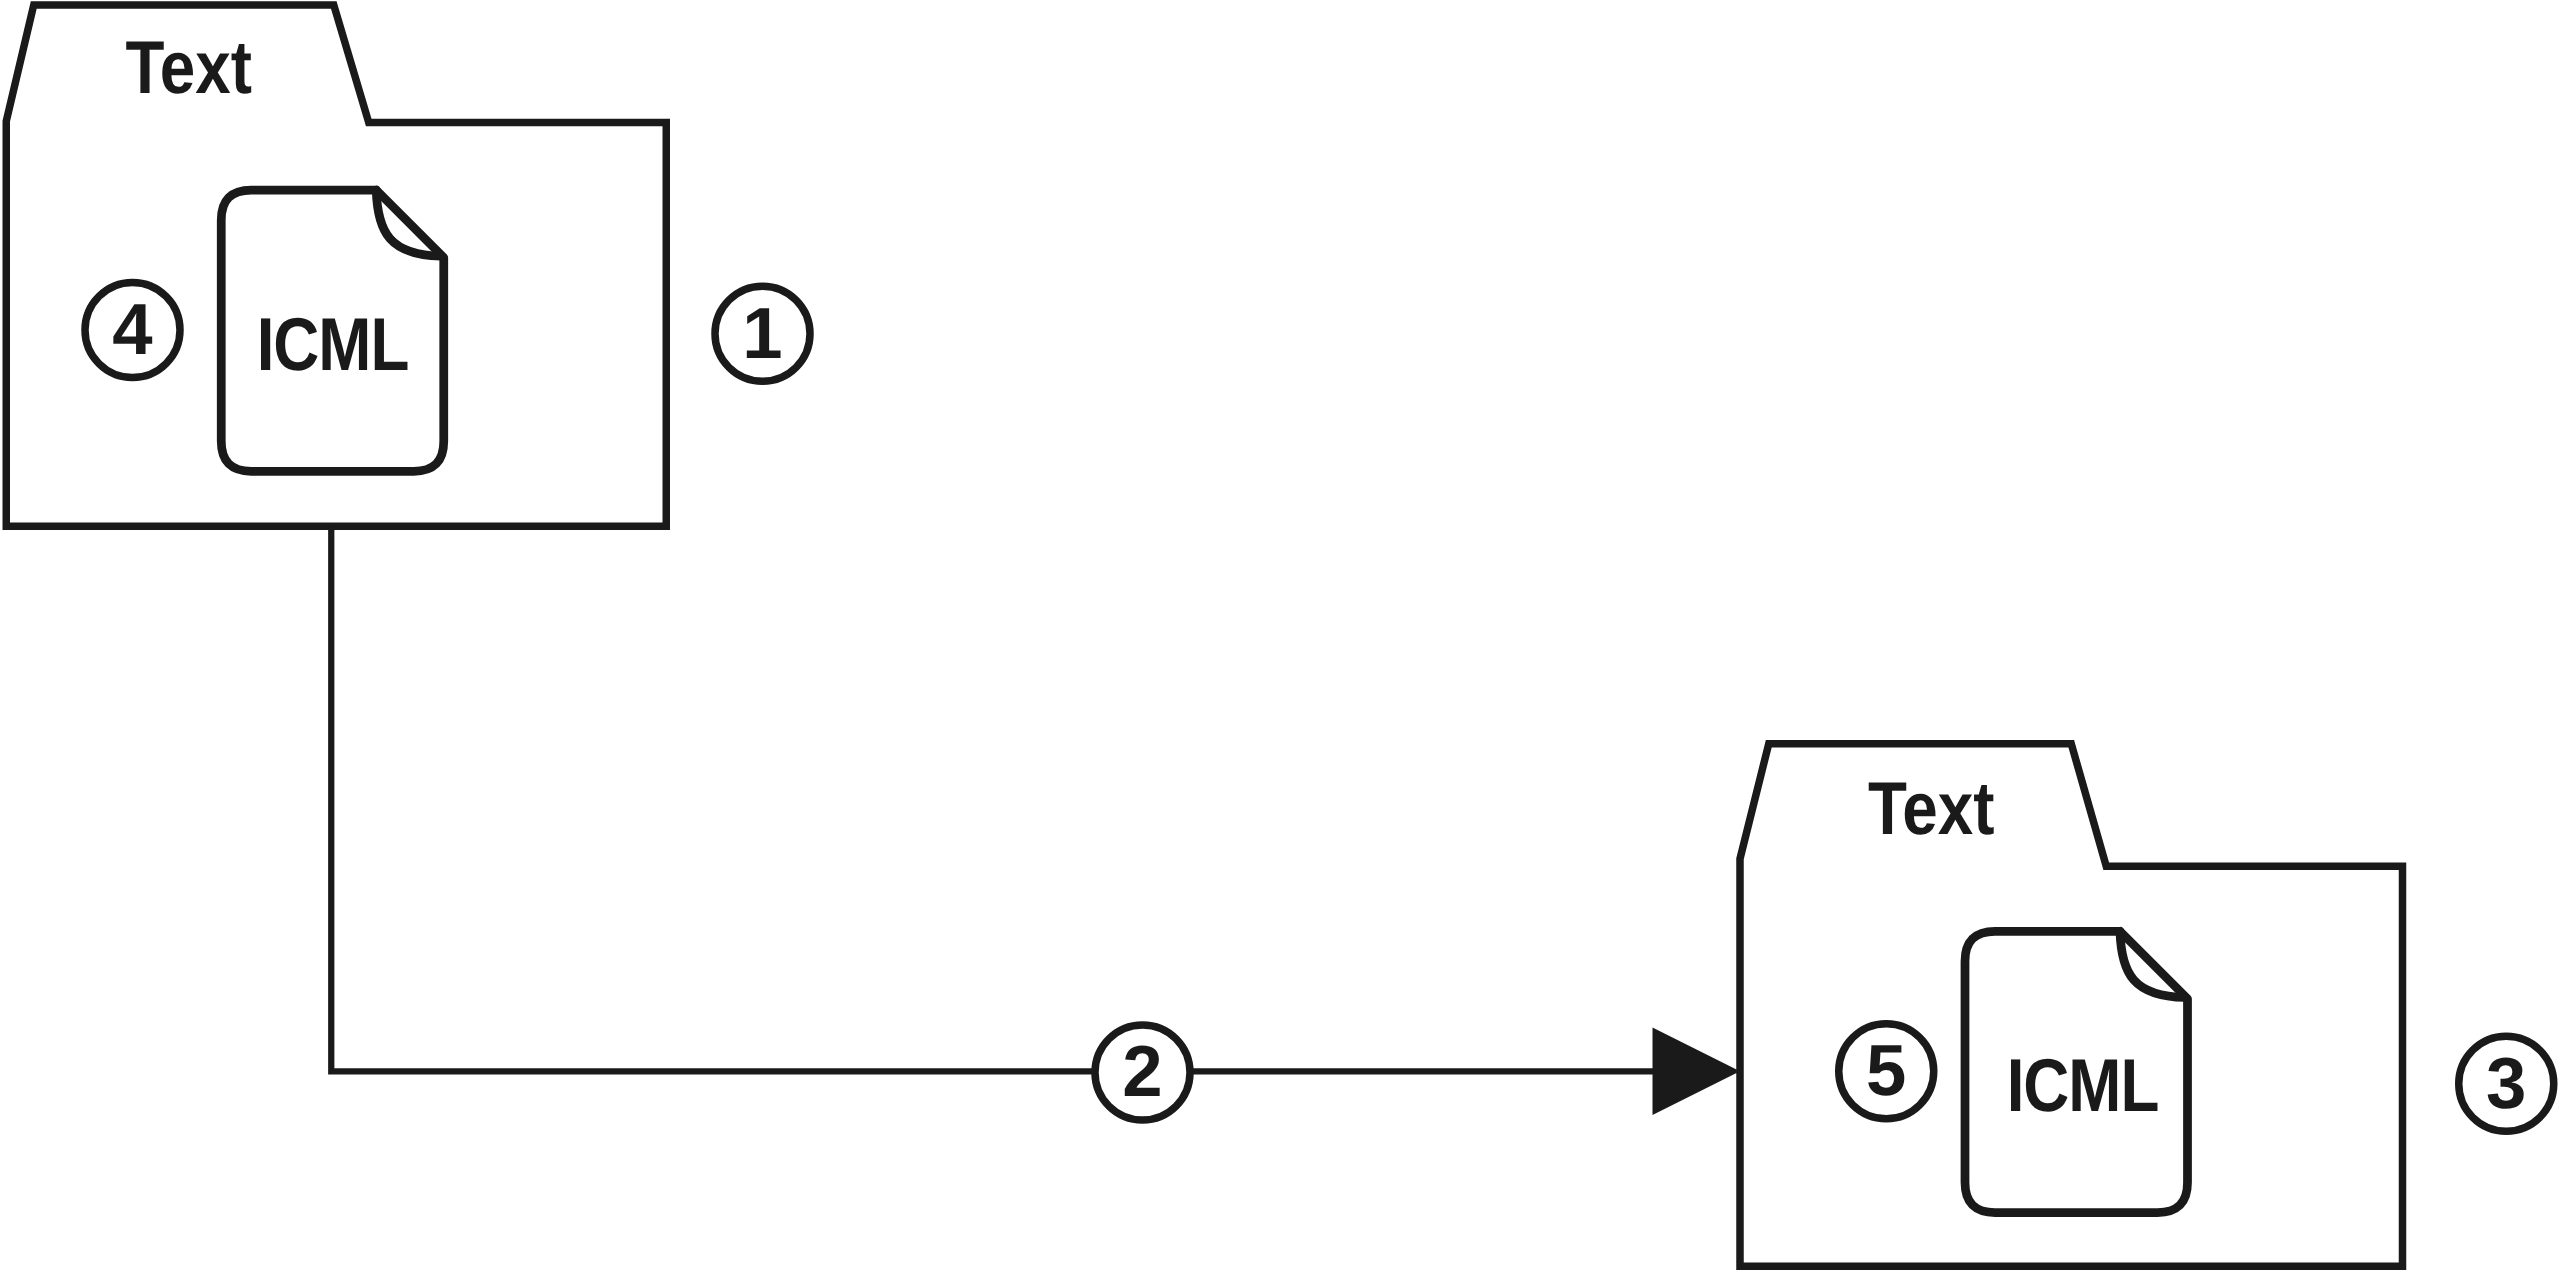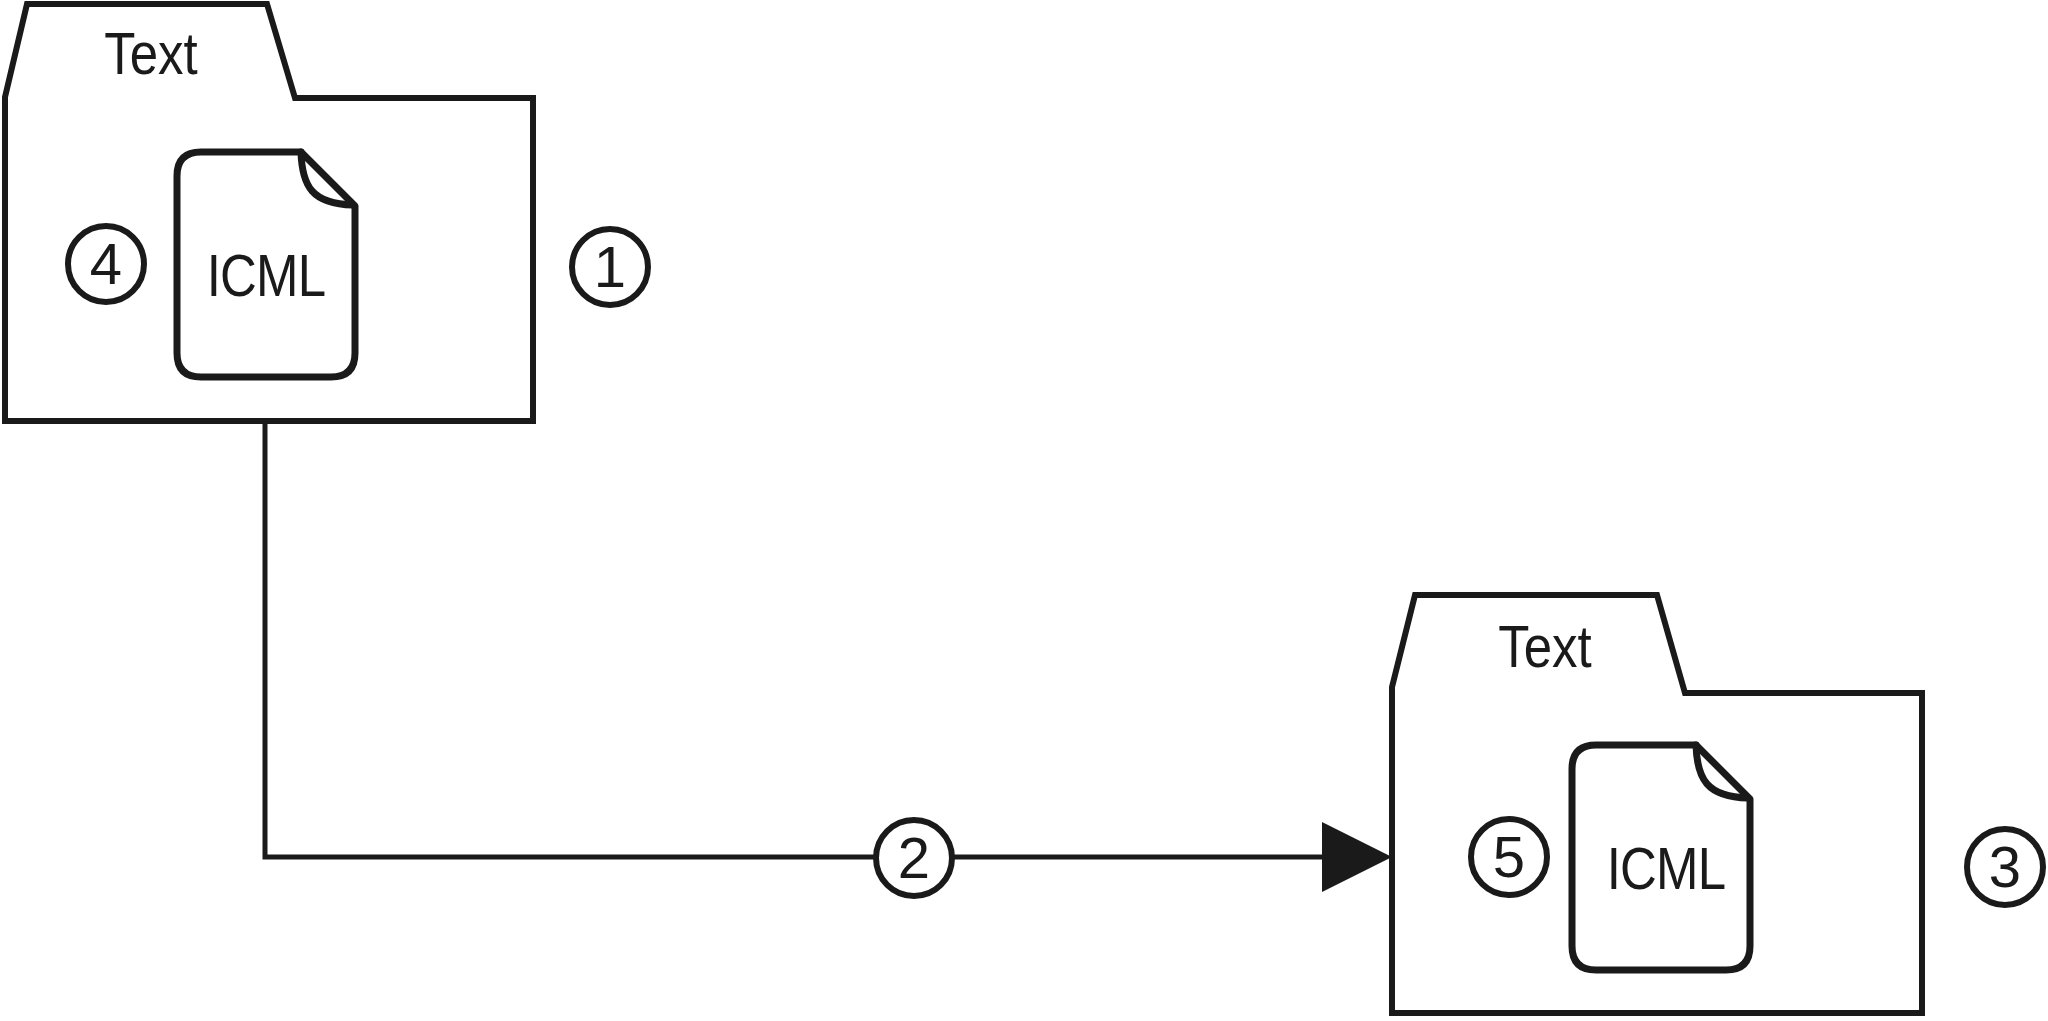--- a/index.html
+++ b/index.html
@@ -9,20 +9,21 @@
     width: 2048px;
     height: 1021px;
     overflow: hidden;
     font-family: "Liberation Sans", sans-serif;
   }
   .stage {
     position: relative;
     width: 2048px;
     height: 1021px;
     background: var(--bg, #ffffff);
+    font-weight: bold;
   }
   .stage > svg {
     position: absolute;
     left: 0;
     top: 0;
   }
   .folder-shape {
     fill: #ffffff;
     stroke: var(--stroke, #1a1a1a);
     stroke-width: 6;

